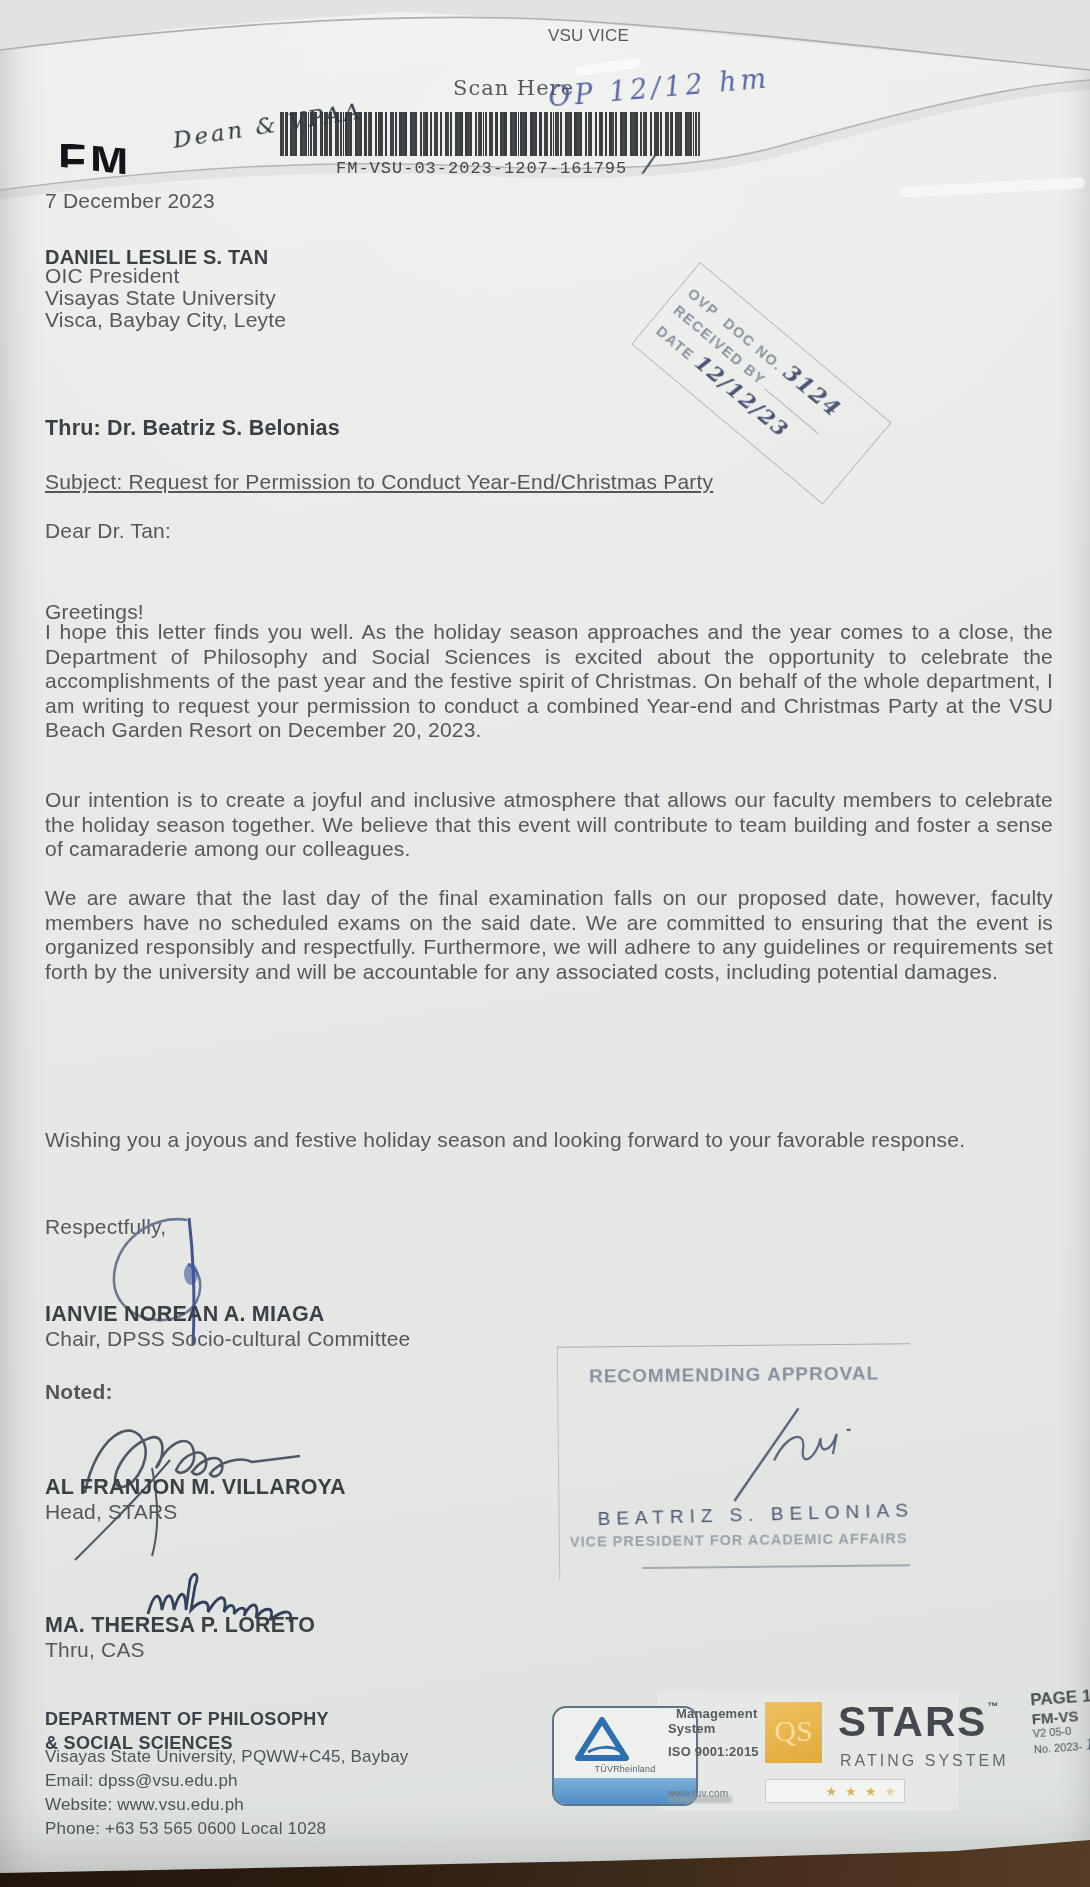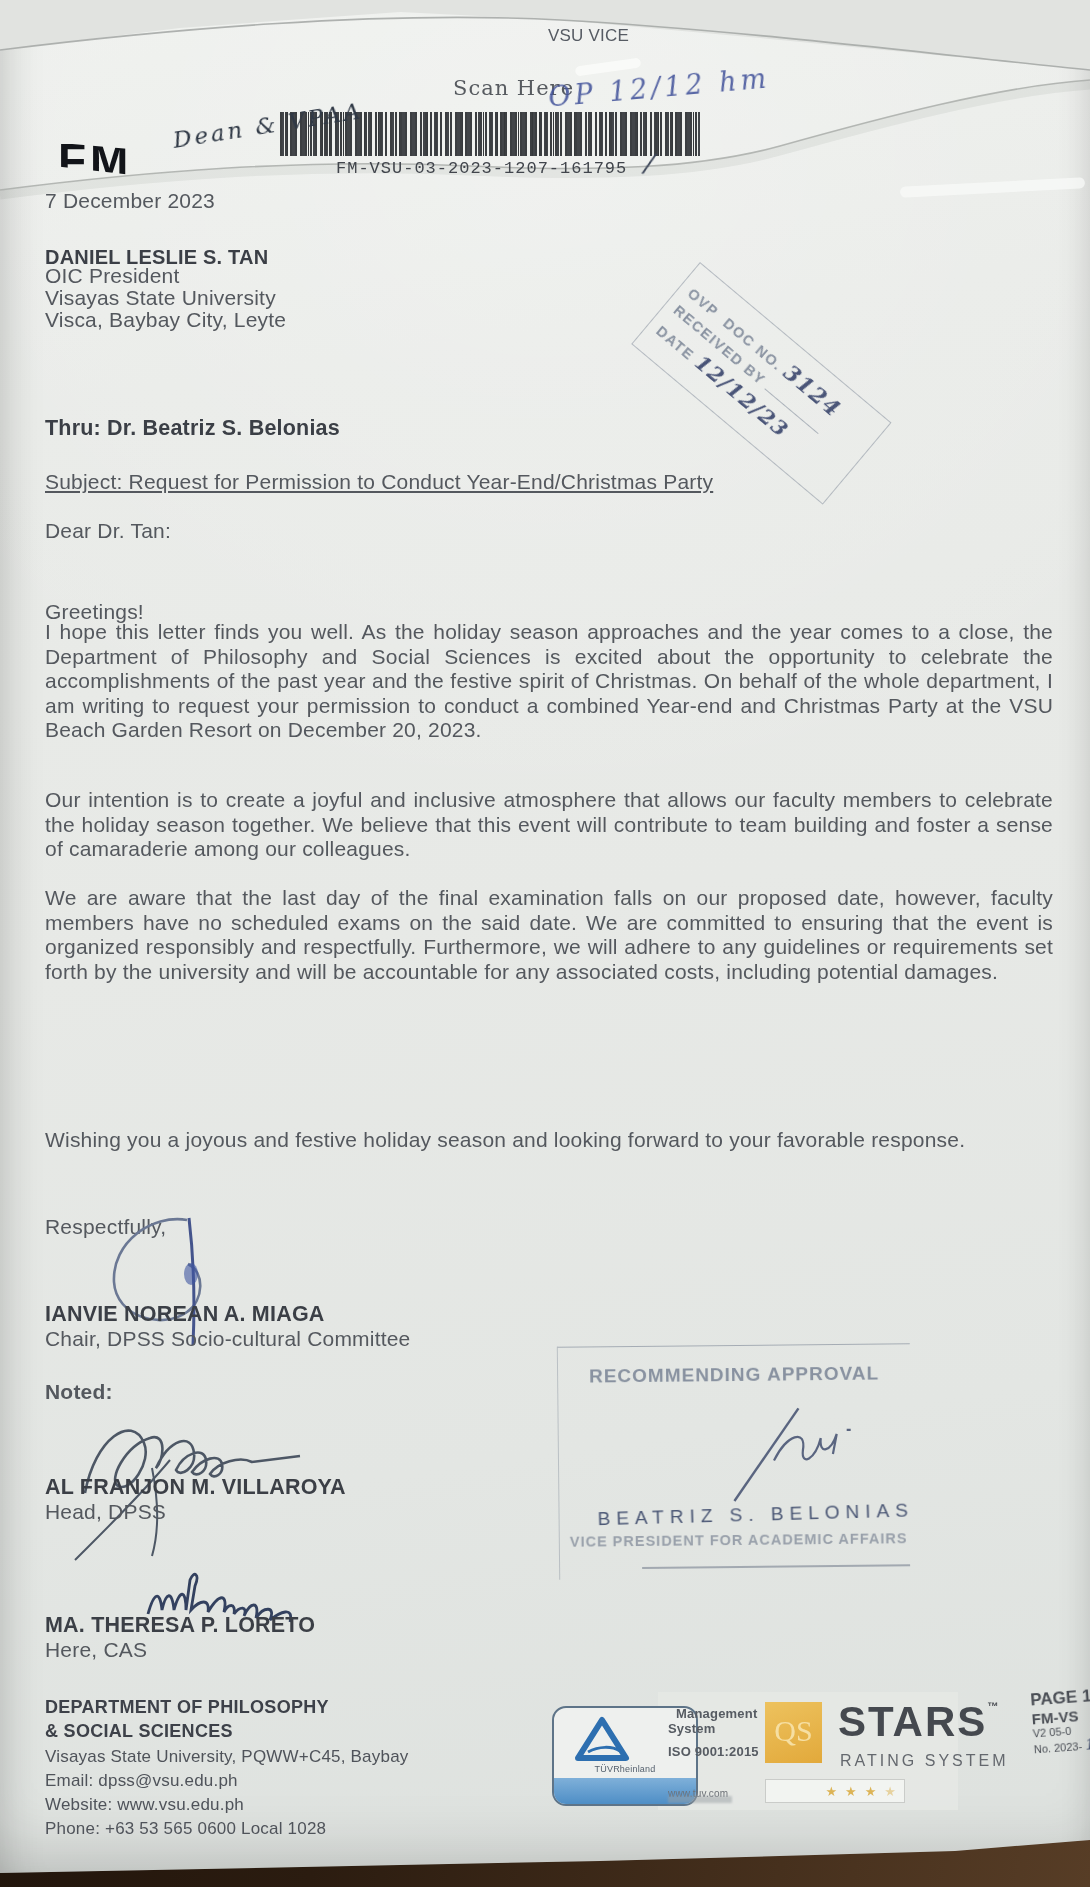--- a/index.html
+++ b/index.html
@@ -42,21 +42,21 @@
   .rec-stamp{position:absolute;left:558px;top:1345px;width:352px;height:232px;
     border-top:1.5px solid rgba(125,135,150,.6);border-left:1.5px solid rgba(125,135,150,.4);
     transform:rotate(-.6deg);}
   .rec-title{position:absolute;left:0;top:18px;width:100%;text-align:center;font-size:19px;letter-spacing:1px;}
   .rec-name{position:absolute;left:38px;top:158px;font-size:19px;letter-spacing:6px;color:#4b5775;
     font-weight:500;filter:blur(.25px);transform:rotate(-1deg);white-space:nowrap;}
   .rec-vp{position:absolute;left:10px;top:186px;font-size:14.5px;letter-spacing:1px;white-space:nowrap;
     color:rgba(128,138,152,.75);}
   .rec-underline{position:absolute;left:82px;bottom:10px;width:268px;height:2px;background:rgba(100,110,128,.5);}
   .sig{position:absolute;pointer-events:none;}
-  .footer-bold{font-size:18px;font-weight:bold;color:#3d4149;letter-spacing:.3px;}
+  .footer-bold{font-size:18px;font-weight:bold;color:#3d4149;letter-spacing:.3px;margin-top:12px;}
   .footer-small{font-size:17px;color:#4f535a;}
   .tuv-box{position:absolute;left:552px;top:1706px;width:100px;height:96px;border:2.5px solid #5e7488;
     border-radius:14px;background:#eef0ee;overflow:hidden;filter:blur(.3px);padding-left:42px;}
   .tuv-band{position:absolute;left:0;bottom:0;width:100%;height:26px;
     background:linear-gradient(180deg,#7fb0d9,#4e8ec6);}
   .tuv-brand{position:absolute;left:0;top:56px;width:100%;text-align:center;font-size:9px;color:#55616e;letter-spacing:.2px;}
   .cert-card{position:absolute;left:658px;top:1692px;width:300px;height:118px;background:#e6e8e5;opacity:.8;}
   .qs-square{position:absolute;left:765px;top:1702px;width:57px;height:61px;background:linear-gradient(160deg,#edc25e,#e2a93b);
     color:#f6dfa2;font-family:"Liberation Serif",serif;font-size:30px;text-align:center;line-height:58px;filter:blur(.3px);}
   .stars-word{position:absolute;left:838px;top:1698px;font-size:42px;font-weight:bold;color:#45494f;letter-spacing:2px;filter:blur(.3px);}
@@ -121,27 +121,27 @@
     <div class="t b" style="left:45px;top:1302px;font-size:21.5px;">IANVIE NOREAN A. MIAGA</div>
     <div class="t" style="left:45px;top:1327px;">Chair, DPSS Socio-cultural Committee</div>
 
     <div class="t" style="left:45px;top:1380px;font-weight:bold;">Noted:</div>
     <svg class="sig" style="left:70px;top:1398px;" width="300" height="170" viewBox="0 0 300 170">
       <path d="M15,95 C25,40 62,16 74,45 C82,64 60,95 48,88 C38,82 55,48 80,40 C97,34 94,62 86,70 C100,40 122,35 124,55 C126,70 110,80 106,72 C114,55 134,48 136,62 C138,74 126,80 122,74 C132,60 150,55 152,66 C154,76 144,82 140,76 C148,64 170,58 182,64 L230,58" fill="none" stroke="#4d5765" stroke-width="2.6"></path>
       <path d="M5,162 C35,132 70,98 100,62" fill="none" stroke="#4d5765" stroke-width="2"></path>
       <path d="M82,70 C88,100 90,130 82,158" fill="none" stroke="#4d5765" stroke-width="2"></path>
     </svg>
     <div class="t b" style="left:45px;top:1475px;font-size:21.5px;">AL FRANJON M. VILLAROYA</div>
-    <div class="t" style="left:45px;top:1500px;">Head, DPSS</div>
+    <div class="t" style="left:45px;top:1500px;">Head, STARS</div>
 
     <svg class="sig" style="left:140px;top:1562px;" width="175" height="72" viewBox="0 0 175 72">
       <path d="M8,52 C14,30 20,28 22,48 C26,30 32,28 34,48 C40,26 46,28 46,48 L50,18 C54,8 60,12 55,24 L51,48 C60,38 70,36 68,50 C80,30 88,32 84,50 C88,42 96,40 94,52 C100,44 108,44 104,54 C110,40 120,38 116,56 C124,44 136,44 130,58 C140,50 154,44 150,60" fill="none" stroke="#33415f" stroke-width="2.8"></path>
     </svg>
     <div class="t b" style="left:45px;top:1613px;font-size:21.5px;">MA. THERESA P. LORETO</div>
-    <div class="t" style="left:45px;top:1638px;">Here, CAS</div>
+    <div class="t" style="left:45px;top:1638px;">Thru, CAS</div>
 
     <div class="rec-stamp">
       <div class="rec-title stamp">RECOMMENDING APPROVAL</div>
       <svg class="sig" style="left:160px;top:55px;" width="185" height="115" viewBox="0 0 185 115">
         <path d="M15,100 L80,8" fill="none" stroke="#5a6580" stroke-width="2.4"></path>
         <path d="M55,60 C68,34 88,28 84,50 C82,66 96,60 102,38 C100,55 112,52 118,34 L114,54" fill="none" stroke="#5a6580" stroke-width="2.2"></path>
         <path d="M128,30 L132,30" fill="none" stroke="#5a6580" stroke-width="2.2"></path>
       </svg>
       <div class="rec-name">BEATRIZ S. BELONIAS</div>
       <div class="rec-vp stamp">VICE PRESIDENT FOR ACADEMIC AFFAIRS</div>

